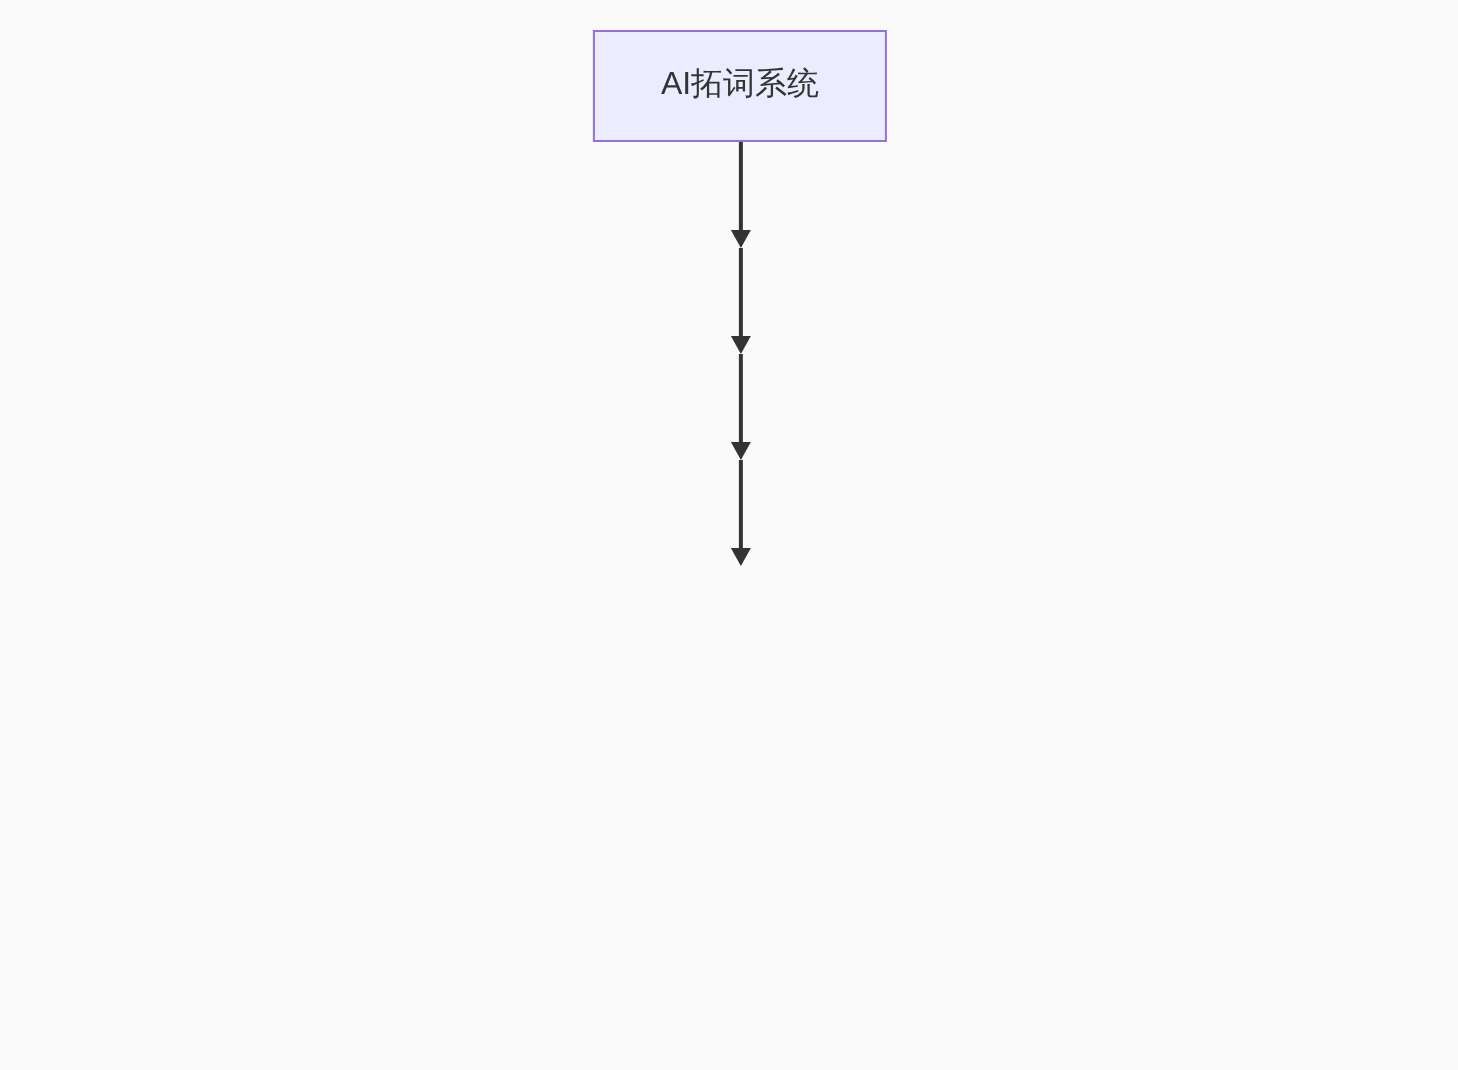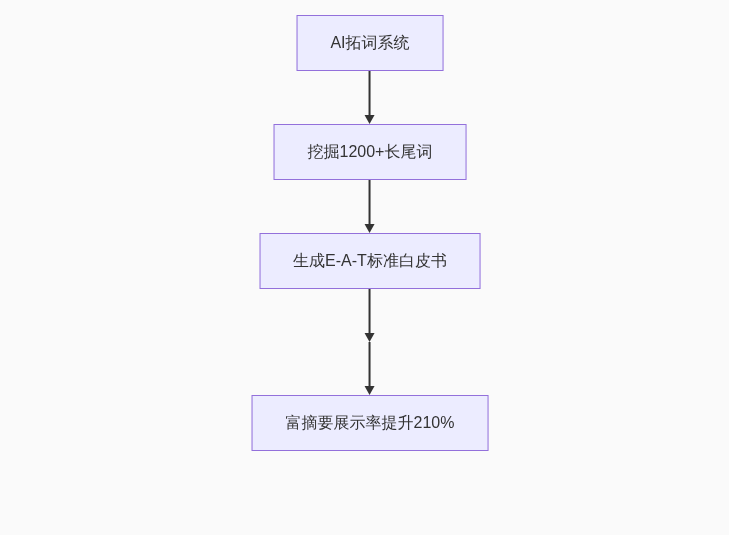--- a/index.html
+++ b/index.html
@@ -71,42 +71,33 @@
 
     <div class="flow-node">
       <span>AI拓词系统</span>
     </div>
 
     <div class="flow-edge">
       <div class="edge-line"></div>
       <div class="edge-arrowhead"></div>
     </div>
 
-    <div class="flow-node">
-      <span>挖掘1200+长尾词</span>
-    </div>
-
-    <div class="flow-edge">
-      <div class="edge-line"></div>
-      <div class="edge-arrowhead"></div>
-    </div>
-
-    <div class="flow-node">
-      <span>生成E-A-T标准白皮书</span>
-    </div>
 
     <div class="flow-edge">
       <div class="edge-line"></div>
       <div class="edge-arrowhead"></div>
     </div>
 
 
     <div class="flow-edge">
       <div class="edge-line"></div>
       <div class="edge-arrowhead"></div>
     </div>
 
-    <div class="flow-node">
-      <span>富摘要展示率提升210%</span>
+
+    <div class="flow-edge">
+      <div class="edge-line"></div>
+      <div class="edge-arrowhead"></div>
     </div>
+
 
   </div>
 </div>
 
 </body></html>

